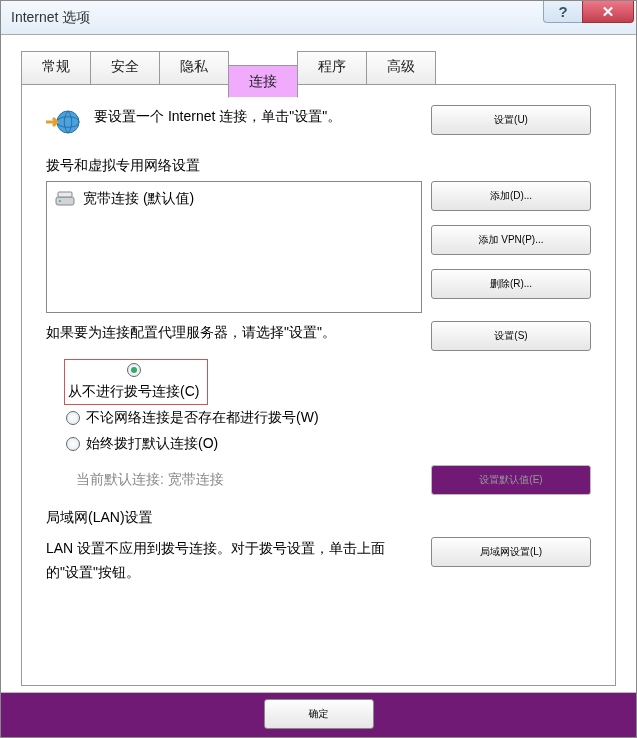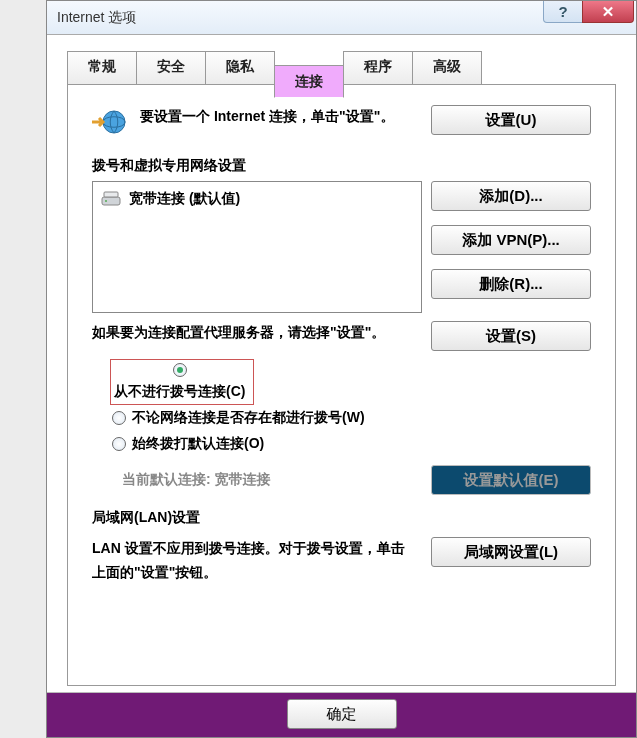--- a/index.html
+++ b/index.html
@@ -10,21 +10,20 @@
       width: 637px;
       height: 738px;
       overflow: hidden;
     }
     .window {
       background: #fff;
       border: 1px solid #888;
       height: 100%;
       display: flex;
       flex-direction: column;
-      margin-left: 46px;
     }
     .titlebar {
       background: linear-gradient(#f5f9fe, #e3edf8);
       border-bottom: 1px solid #aaa;
       height: 34px;
       display: flex;
       align-items: center;
       padding: 0 0 0 10px;
       position: relative;
     }
@@ -42,21 +41,20 @@
       border-color: #933;
       border-bottom-right-radius: 4px;
     }
     .titlebar-btn.help { border-bottom-left-radius: 4px; }
     .content {
       flex: 1;
       padding: 16px 20px 6px 20px;
       background: #fff;
       display: flex;
       flex-direction: column;
-      font-weight: bold;
     }
     .tabs { display: flex; border-bottom: 1px solid #999; }
     .tab {
       padding: 6px 20px;
       border: 1px solid #999;
       border-bottom: none;
       background: linear-gradient(#fdfdfd, #ececec);
       margin-right: -1px;
       color: #222;
       font-size: 14px;
@@ -75,26 +73,26 @@
       padding: 20px 24px 10px 24px;
     }
     .row-setup { display: flex; align-items: flex-start; gap: 14px; margin-bottom: 18px; }
     .globe-icon { width: 34px; height: 34px; flex-shrink: 0; }
     .setup-text { flex: 1; line-height: 1.7; font-size: 14px; }
     .btn {
       min-width: 160px; height: 30px;
       background: linear-gradient(#fefefe, #e6e6e6);
       border: 1px solid #888;
       border-radius: 3px;
-      font-size: 15px;
+      font-size: 10px;
       display: flex; align-items: center; justify-content: center;
       padding: 0 10px;
       flex-shrink: 0;
     }
-    .btn.disabled { color: #999; border-color: #bbb; background: #0c4a6e; }
+    .btn.disabled { color: #999; border-color: #bbb; background: #701a75; }
     .section-title { font-size: 14px; margin-bottom: 6px; }
     .list-row { display: flex; gap: 9px; align-items: flex-start; margin-bottom: 8px; }
     .listbox {
       flex: 1; height: 132px; border: 1px solid #888;
       background: #fff; padding: 6px;
     }
     .list-item { display: flex; align-items: center; gap: 8px; padding: 2px; font-size: 14px; }
     .modem-icon { width: 20px; height: 16px; }
     .btncol { display: flex; flex-direction: column; gap: 14px; }
     .proxy-row { display: flex; gap: 20px; margin-top: 6px; margin-bottom: 8px; }

